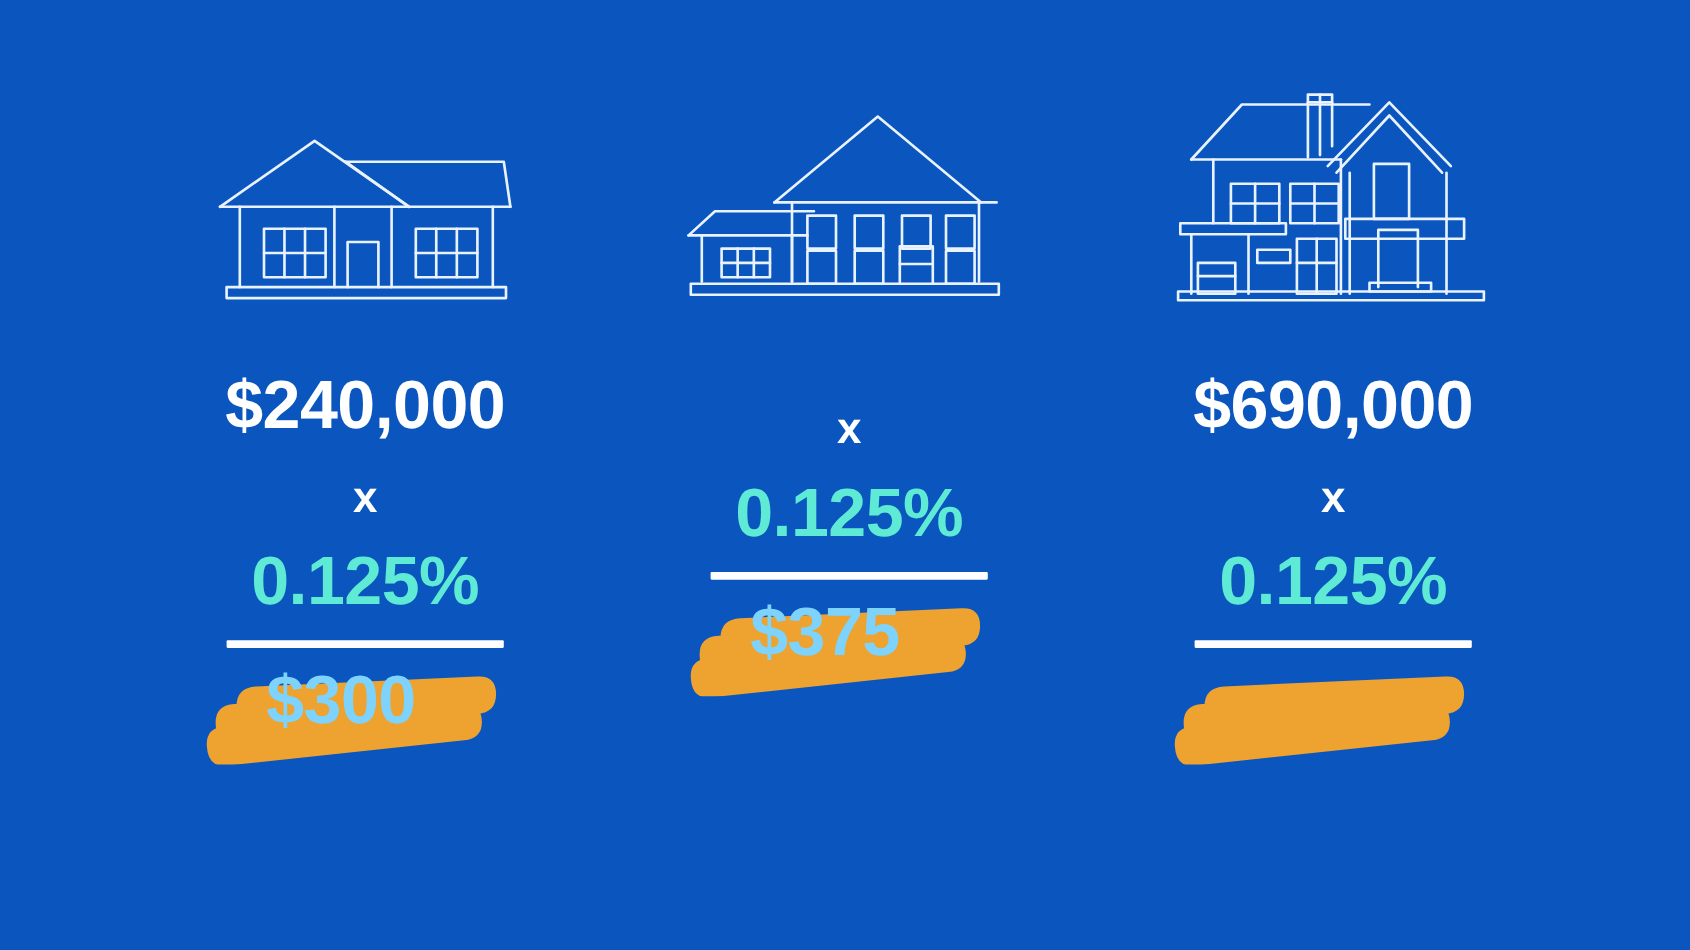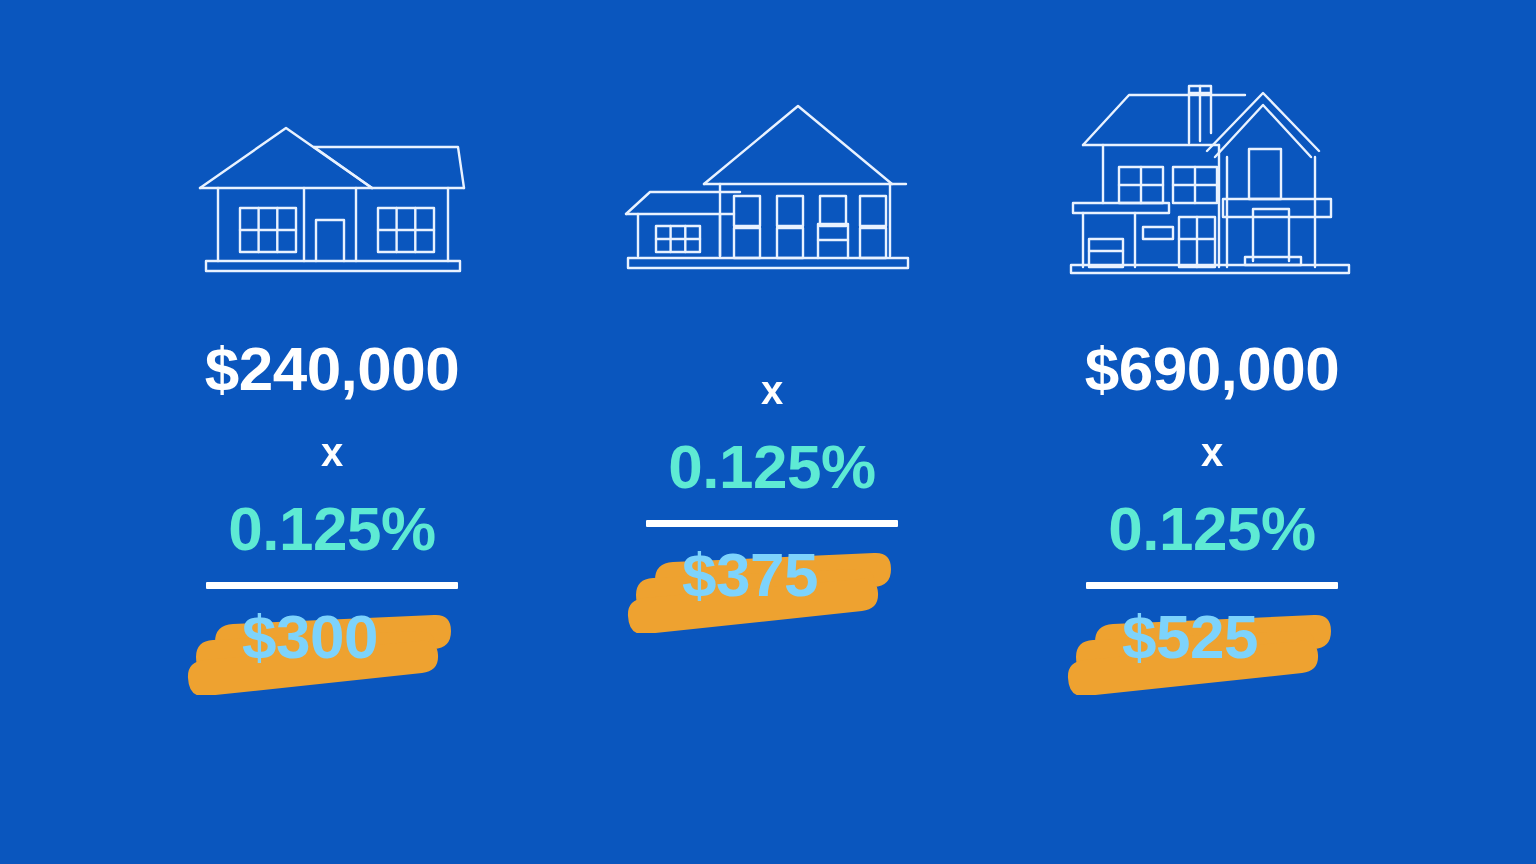--- a/index.html
+++ b/index.html
@@ -292,19 +292,18 @@
         <div class="rule"></div>
 
         <div class="result">
           <svg class="scribble" viewBox="0 0 300 100" preserveAspectRatio="none">
             <g fill="#eea230">
               <path d="M33 47 q0 -17 18 -18 L252 20 q17 -1 17 16 q0 17 -17 18 L51 65 q-18 1 -18 -18 Z"></path>
               <path d="M14 62 q0 -16 17 -17 L236 36 q17 -1 17 15 q0 16 -17 17 L31 79 q-17 1 -17 -17 Z"></path>
               <path d="M6 83 q-1 -16 16 -18 L238 46 q17 -2 18 14 q1 16 -16 18 L24 101 q-17 2 -18 -18 Z"></path>
             </g>
           </svg>
-          <div class="result-text">$525</div>
         </div>
       </div>
     </div>
 
   </div>
 </div>
 
 </body></html>

